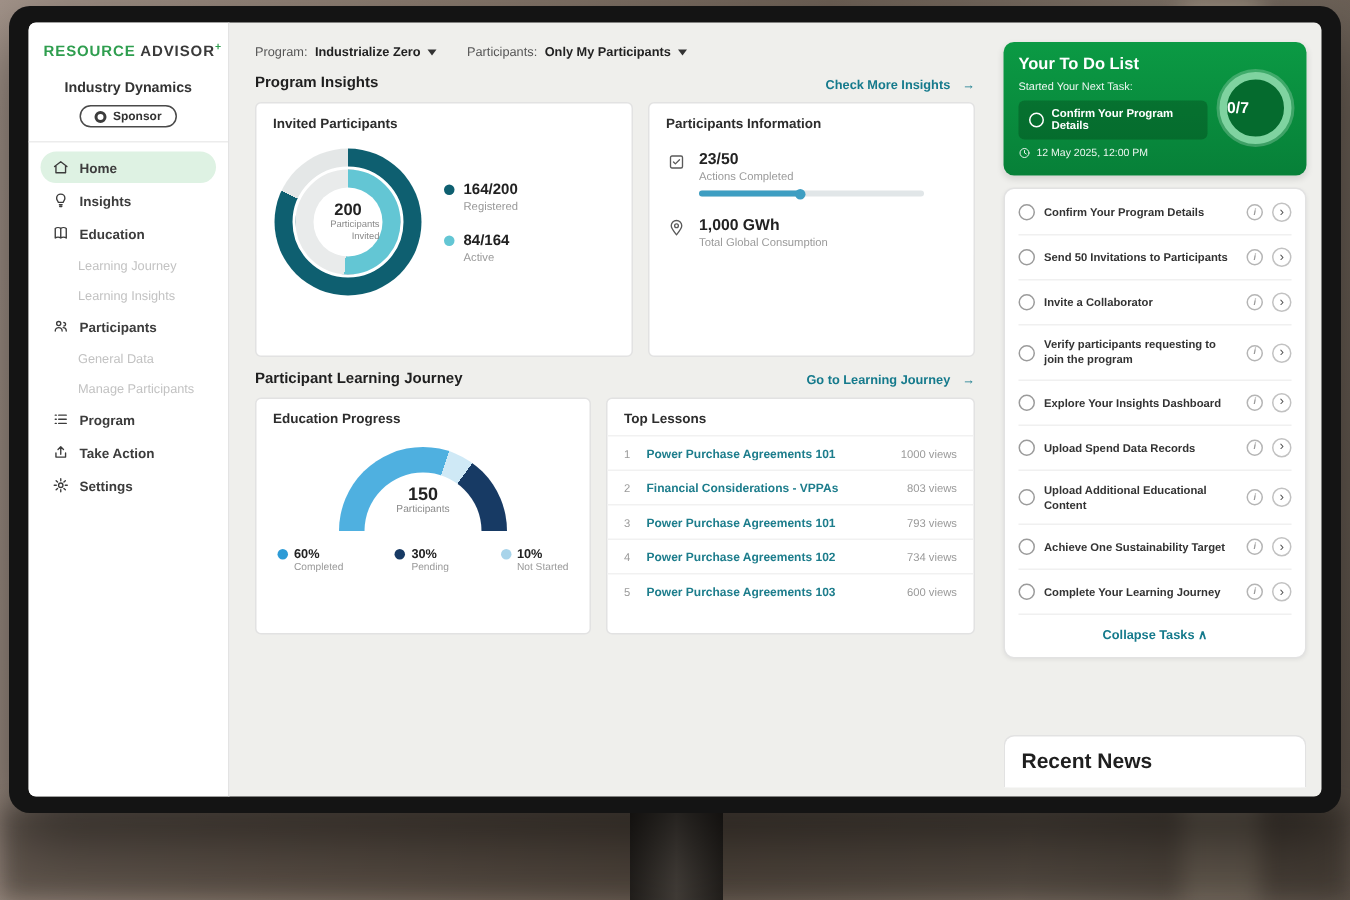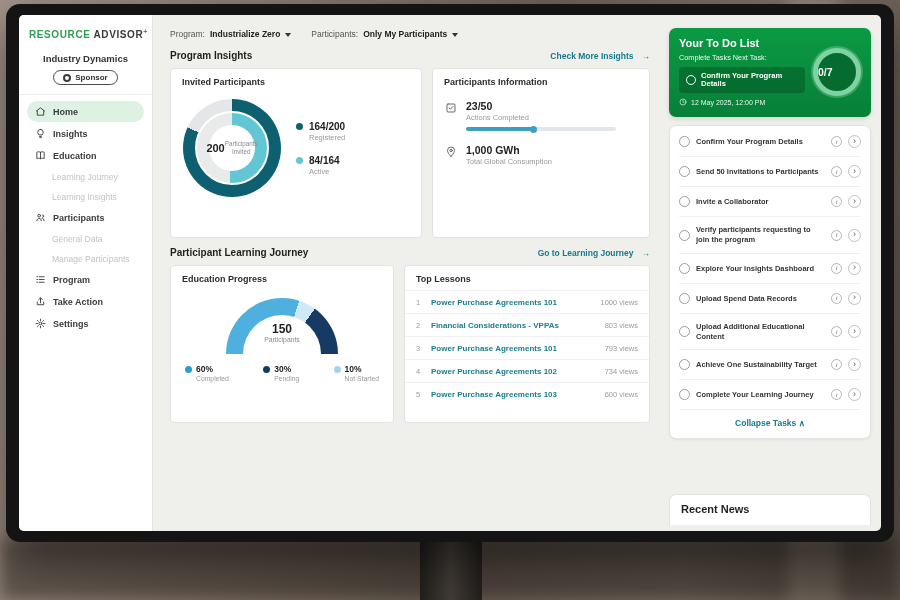--- a/index.html
+++ b/index.html
@@ -53,22 +53,22 @@
   .card-invited{width:252px;height:170px}
   .card-info{flex:1;height:170px}
   .card-edu{width:224px;height:158px}
   .card-lessons{flex:1;height:158px}
 
   .donut-wrap{display:flex;align-items:center;gap:15px;padding:6px 12px}
   .donut{width:98px;height:98px;border-radius:50%;position:relative;flex:none;
          background:conic-gradient(#0e5f70 0 295deg,#e4e7e7 295deg 360deg)}
   .donut-inner{position:absolute;inset:12px;border-radius:50%;border:2px solid #fff;box-sizing:border-box;
                background:conic-gradient(#63c6d4 0 184deg,#e9ebeb 184deg 360deg)}
-  .donut-hole{position:absolute;inset:26px;border-radius:50%;background:#fff;display:flex;flex-direction:row;
-              align-items:center;justify-content:center;text-align:center}
+  .donut-hole{position:absolute;inset:26px;border-radius:50%;background:#fff;display:flex;flex-direction:column;
+              align-items:center;justify-content:center;text-align:right}
   .donut-value{font-size:11px;font-weight:bold;color:#222}
   .donut-label{font-size:6.3px;color:#8a8a8a;width:42px;line-height:1.2}
   .legend{display:flex;flex-direction:column;gap:13px}
   .legend-item{display:flex;gap:6px;align-items:flex-start}
   .dot{width:7px;height:7px;border-radius:50%;flex:none;margin-top:2px}
   .lv{font-size:10px;font-weight:bold;color:#222}
   .ll{font-size:7.5px;color:#999;margin-top:1px}
 
   .info-row{display:flex;gap:9px;padding:7px 12px 6px;align-items:flex-start}
   .info-row svg{width:12px;height:12px;flex:none;stroke:#5a5a5a;fill:none;stroke-width:1.8;
@@ -118,21 +118,21 @@
   .task{display:flex;align-items:center;gap:6px;padding:8px 0;border-bottom:1px solid #f0f0f0;cursor:pointer}
   .task:last-of-type{border-bottom:none}
   .task-circle{width:9px;height:9px;border:1px solid #9b9b9b;border-radius:50%;flex:none}
   .task-label{flex:1;font-size:7.5px;font-weight:bold;color:#333;line-height:1.3;min-width:0}
   .task-info{width:9px;height:9px;border:1px solid #b5b5b5;border-radius:50%;color:#9a9a9a;font-size:6px;
              display:flex;align-items:center;justify-content:center;flex:none;font-style:italic;font-weight:bold}
   .task-chev{width:13px;height:13px;border:1px solid #c2c2c2;border-radius:50%;color:#555;font-size:9px;
              display:flex;align-items:center;justify-content:center;flex:none;line-height:1;padding-bottom:1px;box-sizing:border-box}
   .collapse{color:#157a8c;font-weight:bold;font-size:8.5px;text-align:center;padding:8px 0 9px;cursor:pointer}
   .news-bar{margin-top:auto;background:#fff;border:1px solid #e2e2e2;border-bottom:none;border-radius:7px 7px 0 0;
-            padding:8px 11px 10px;font-size:11px;font-weight:bold;color:#1f1f1f}
+            padding:8px 11px 10px;font-size:14px;font-weight:bold;color:#1f1f1f}
 </style>
 </head>
 <body>
 
 <div class="bg-strip"></div>
 <div class="bg-floor"></div>
 <div class="stand"></div>
 
 <div class="monitor">
   <div class="screen">
@@ -362,21 +362,21 @@
             <span class="l-views">600 views</span>
           </div>
         </section>
       </div>
     </main>
 
     <aside class="rightcol">
       <div class="todo-card">
         <div class="todo-left">
           <div class="todo-title">Your To Do List</div>
-          <div class="todo-sub">Complete Tasks Next Task:</div>
+          <div class="todo-sub">Started Your Next Task:</div>
           <div class="todo-next">
             <span class="todo-check"></span>
             <span class="todo-next-label">Confirm Your Program Details</span>
           </div>
           <div class="todo-due">
             <svg viewBox="0 0 24 24">
                 <circle cx="12" cy="12" r="9"></circle>
                 <path d="M12 7 v5 l3.5 2"></path>
               </svg>
             <span>12 May 2025, 12:00 PM</span>

